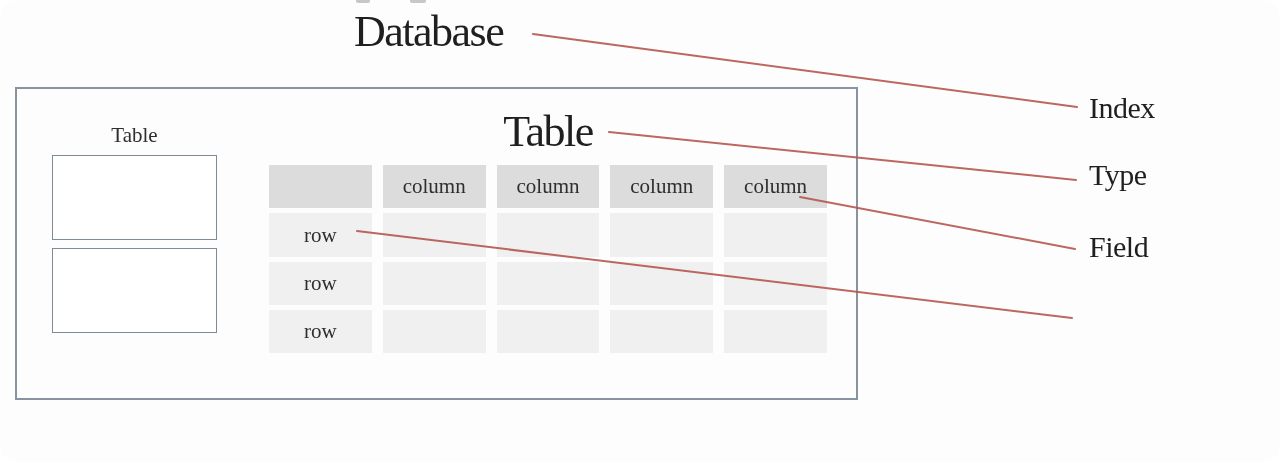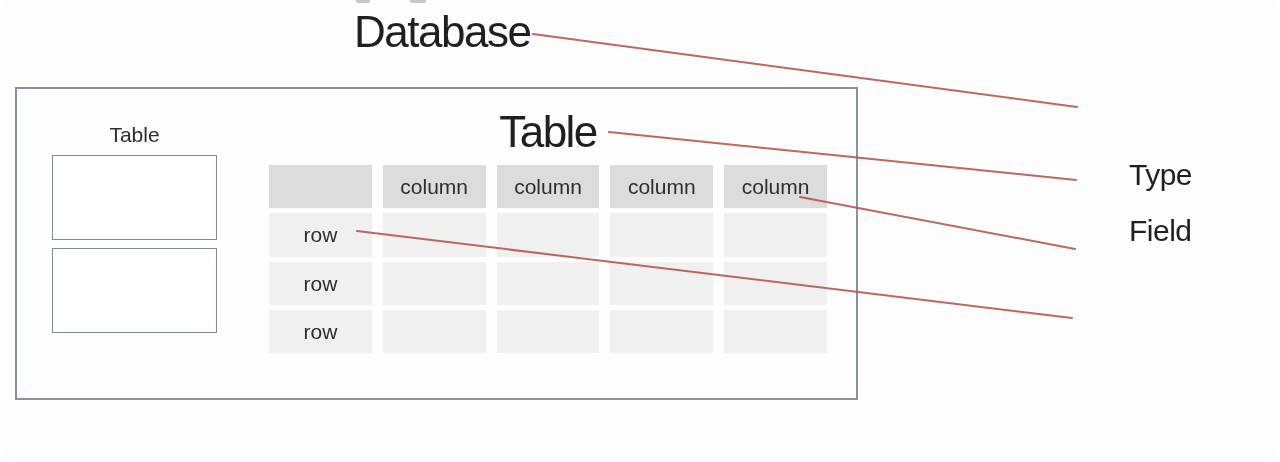--- a/index.html
+++ b/index.html
@@ -1,20 +1,20 @@
 <!DOCTYPE html>
 <html style="--connector: #b5584f; --header_cell: #dcdcdc; --body_cell: #f0f0f0; --box_border: #8793a0; --rect_border: #7d8b98; --text_dark: #1f1f1f; --background: #fdfdfd;"><head>
 <meta charset="utf-8">
 <style>
   html,body{margin:0;padding:0;}
   #canvas{
     position:relative;
     width:1280px;height:462px;
     background:var(--background,#fdfdfd);
-    font-family:Liberation Sans, sans-serif;
+    font-family:Liberation Serif, serif;
     color:var(--text_dark,#1f1f1f);
     overflow:hidden;
     border-radius:18px;
   }
   .abs{position:absolute;}
   .big-title{
     font-size:44px;line-height:1;letter-spacing:-1.5px;
     color:var(--text_dark,#1f1f1f);white-space:nowrap;
   }
   #database-title{left:354px;top:10px;}
@@ -46,22 +46,22 @@
     display:flex;align-items:center;justify-content:center;
     font-size:21px;color:#2e2e2e;
   }
   .cell.head{background:var(--header_cell,#dcdcdc);}
   .cell.body{background:var(--body_cell,#f0f0f0);text-align:center;}
   .callout{
     left:1089px;font-size:30px;line-height:36px;letter-spacing:-0.5px;
     color:var(--text_dark,#1f1f1f);white-space:nowrap;
   }
   #callout-index{top:90px;}
-  #callout-type{top:157px;margin-left:40px;}
-  #callout-field{top:213px;margin-left:40px;}
+  #callout-type{top:157px;}
+  #callout-field{top:229px;}
   #callout-document{top:302px;}
   #connector-layer{
     left:0;top:0;width:1280px;height:462px;
     pointer-events:none;
   }
   #connector-layer line{
     stroke:var(--connector,#b5584f);
     stroke-width:2;
     stroke-linecap:round;
     opacity:0.9;
@@ -107,20 +107,21 @@
     <div class="cell body"></div>
     <div class="cell body"></div>
 
     <div class="cell body">row</div>
     <div class="cell body"></div>
     <div class="cell body"></div>
     <div class="cell body"></div>
     <div class="cell body"></div>
   </div>
 
+  <div class="abs callout" id="callout-index">Index</div>
   <div class="abs callout" id="callout-type">Type</div>
   <div class="abs callout" id="callout-field">Field</div>
 
   <svg class="abs" id="connector-layer" viewBox="0 0 1280 462" xmlns="http://www.w3.org/2000/svg">
     <line x1="533" y1="34" x2="1077" y2="107"></line>
     <line x1="609" y1="132" x2="1076" y2="180"></line>
     <line x1="800" y1="197" x2="1075" y2="249"></line>
     <line x1="357" y1="231" x2="1072" y2="318"></line>
   </svg>
 

